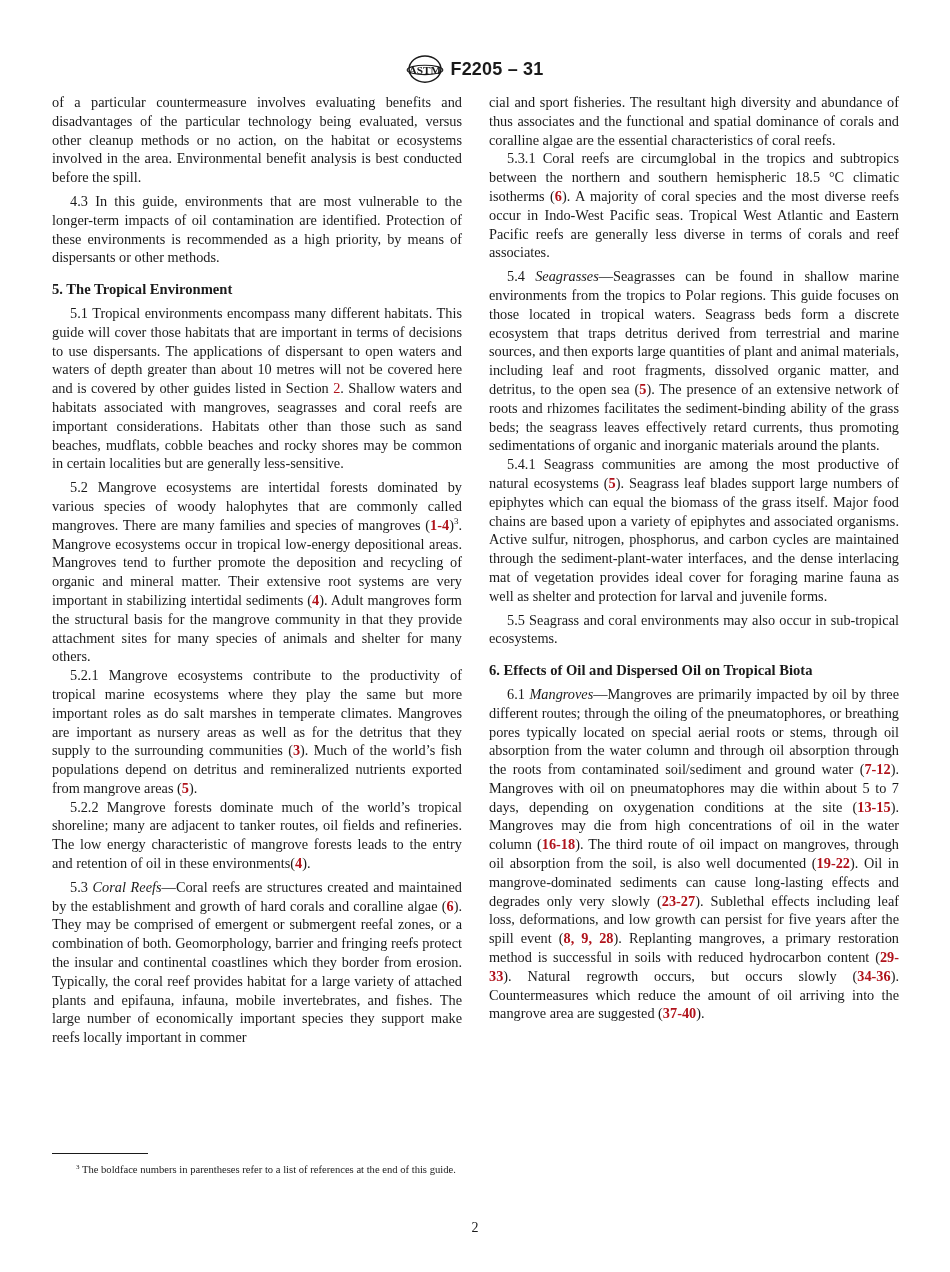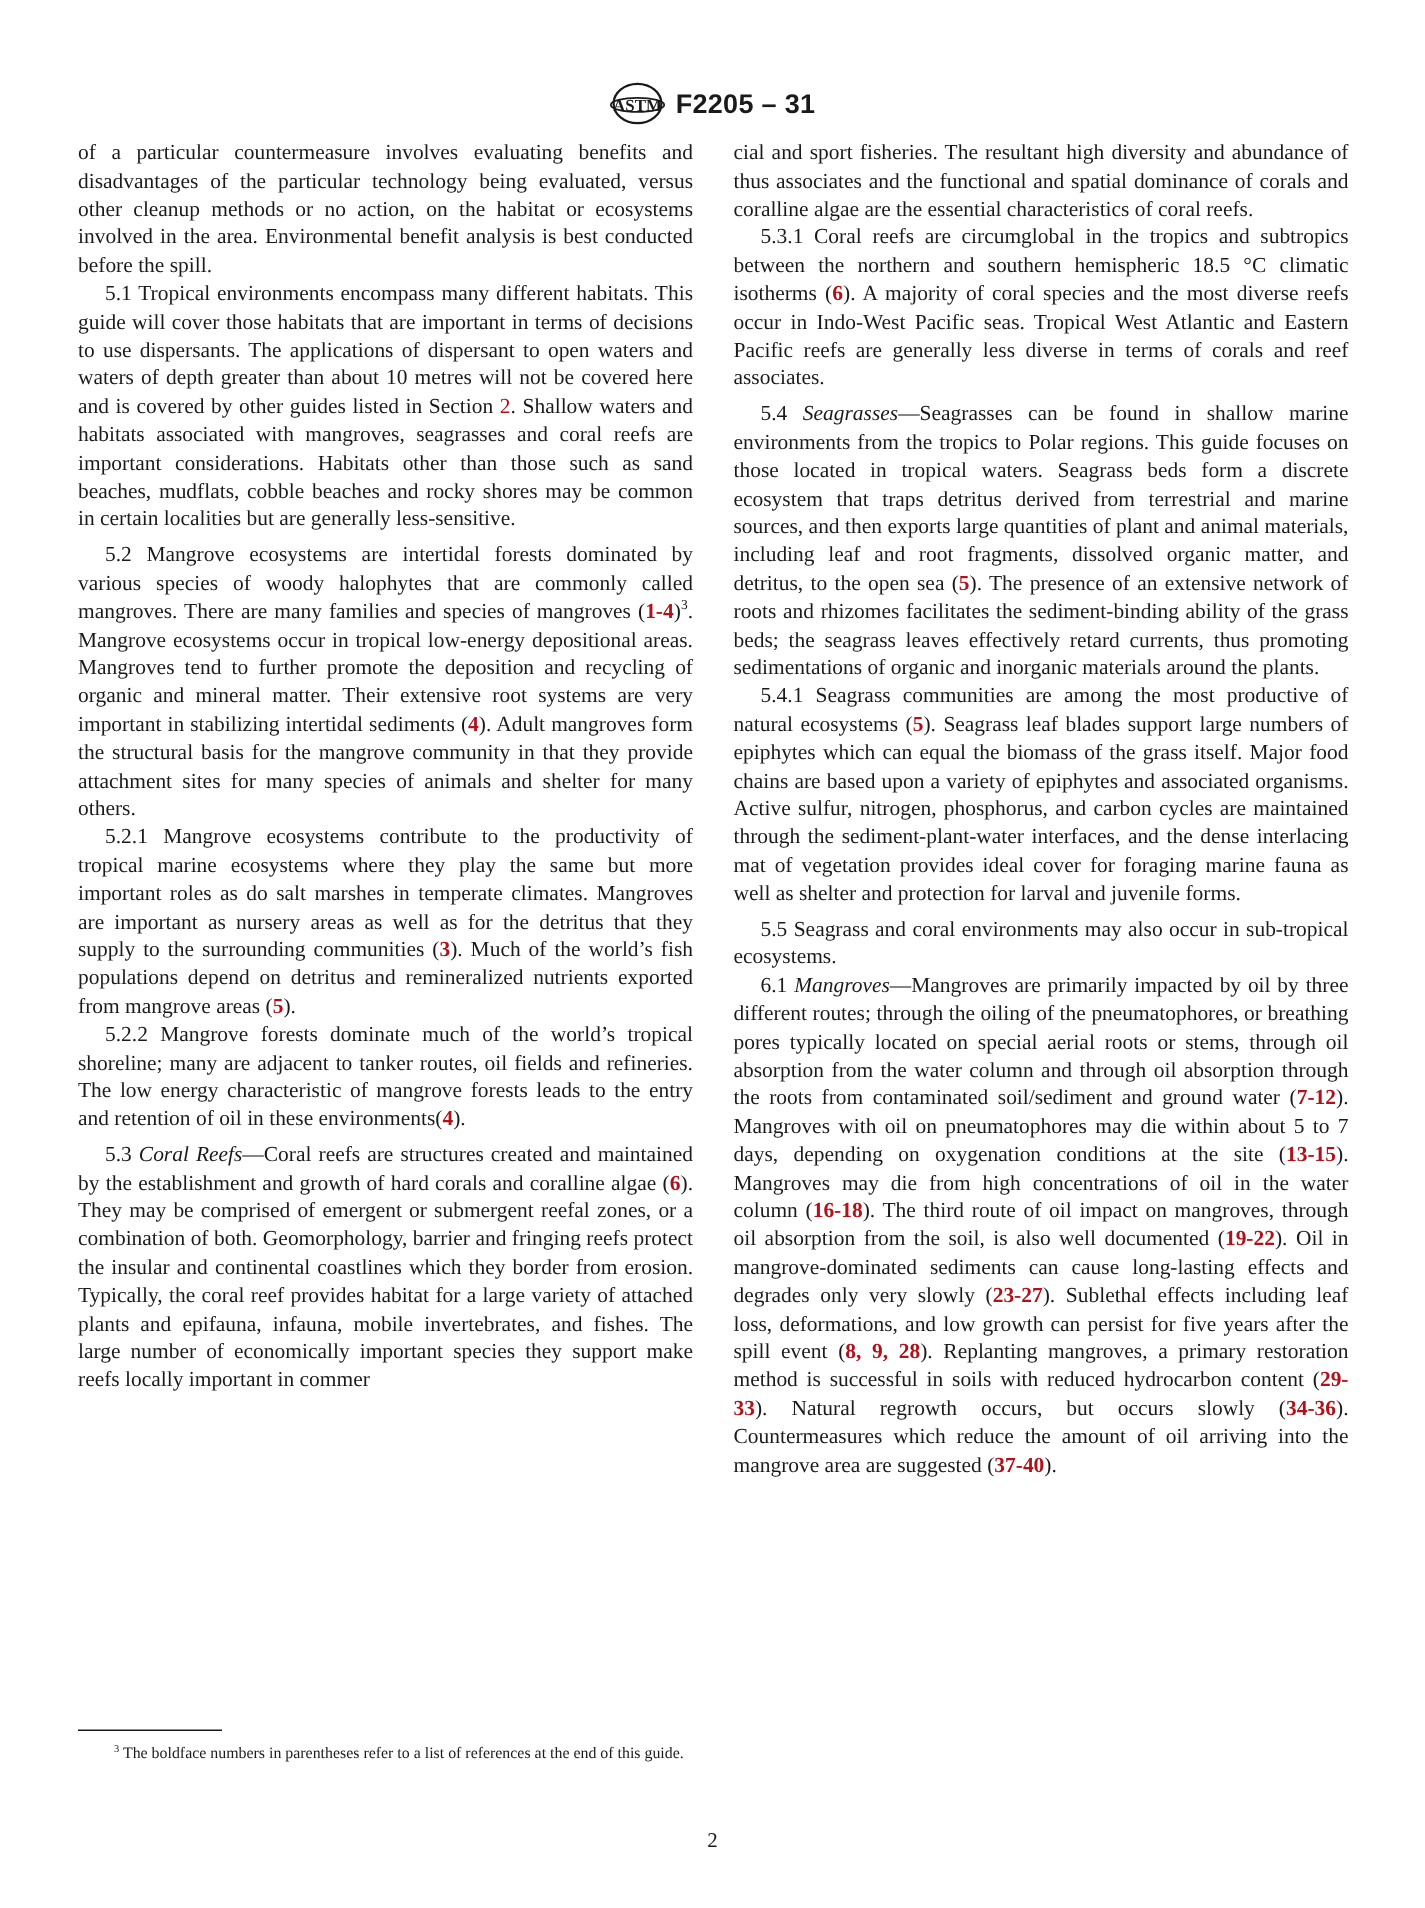--- a/index.html
+++ b/index.html
@@ -29,32 +29,35 @@
   <svg class="logo" viewBox="0 0 40 32">
     <ellipse cx="20" cy="16" rx="17" ry="14" fill="none" stroke="#1a1a1a" stroke-width="1.6"></ellipse>
     <ellipse cx="20" cy="17" rx="19" ry="5" fill="none" stroke="#1a1a1a" stroke-width="1.2"></ellipse>
     <text x="20" y="21" text-anchor="middle" font-family="Liberation Serif, serif" font-weight="bold" font-size="12" fill="#1a1a1a">ASTM</text>
   </svg>
   <span class="doc-id">F2205 – 31</span>
 </div>
 
 <div class="col col-left">
   <p class="p" style="text-indent:0">of a particular countermeasure involves evaluating benefits and disadvantages of the particular technology being evaluated, versus other cleanup methods or no action, on the habitat or ecosystems involved in the area. Environmental benefit analy­sis is best conducted before the spill.</p>
+  <p class="p gap">4.3 In this guide, environments that are most vulnerable to the longer-term impacts of oil contamination are identified. Protection of these environments is recommended as a high priority, by means of dispersants or other methods.</p>
+  <h2 class="sec" style="margin-top:13px">5. The Tropical Environment</h2>
   <p class="p"><span>5.1 Tropical environments encompass many different habi­tats. This guide will cover those habitats that are important in terms of decisions to use dispersants. The applications of dispersant to open waters and waters of depth greater than about 10 metres will not be covered here and is covered by other guides listed in Section </span><span class="xref">2</span><span>. Shallow waters and habitats associated with mangroves, seagrasses and coral reefs are important considerations. Habitats other than those such as sand beaches, mudflats, cobble beaches and rocky shores may be common in certain localities but are generally less-sensitive.</span></p>
   <p class="p gap"><span>5.2 Mangrove ecosystems are intertidal forests dominated by various species of woody halophytes that are commonly called mangroves. There are many families and species of mangroves (</span><span class="ref">1-4</span><span>)</span><sup>3</sup><span>. Mangrove ecosystems occur in tropical low-energy depositional areas. Mangroves tend to further promote the deposition and recycling of organic and mineral matter. Their extensive root systems are very important in stabilizing intertidal sediments (</span><span class="ref">4</span><span>). Adult mangroves form the structural basis for the mangrove community in that they provide attachment sites for many species of animals and shelter for many others.</span></p>
   <p class="p"><span>5.2.1 Mangrove ecosystems contribute to the productivity of tropical marine ecosystems where they play the same but more important roles as do salt marshes in temperate climates. Mangroves are important as nursery areas as well as for the detritus that they supply to the surrounding communities (</span><span class="ref">3</span><span>). Much of the world’s fish populations depend on detritus and remineralized nutrients exported from mangrove areas (</span><span class="ref">5</span><span>).</span></p>
   <p class="p"><span>5.2.2 Mangrove forests dominate much of the world’s tropical shoreline; many are adjacent to tanker routes, oil fields and refineries. The low energy characteristic of mangrove forests leads to the entry and retention of oil in these environ­ments(</span><span class="ref">4</span><span>).</span></p>
   <p class="p gap"><span>5.3 </span><span class="it">Coral Reefs</span><span>—Coral reefs are structures created and maintained by the establishment and growth of hard corals and coralline algae (</span><span class="ref">6</span><span>). They may be comprised of emergent or submergent reefal zones, or a combination of both. Geomorphology, barrier and fringing reefs protect the insular and continental coastlines which they border from erosion. Typically, the coral reef provides habitat for a large variety of attached plants and epifauna, infauna, mobile invertebrates, and fishes. The large number of economically important species they support make reefs locally important in commer­</span></p>
 </div>
 
 <div class="footrule"></div>
 <div class="footnote"><sup>3</sup><span> The boldface numbers in parentheses refer to a list of references at the end of this guide.</span></div>
 
 <div class="col col-right">
   <p class="p" style="text-indent:0">cial and sport fisheries. The resultant high diversity and abundance of thus associates and the functional and spatial dominance of corals and coralline algae are the essential characteristics of coral reefs.</p>
   <p class="p"><span>5.3.1 Coral reefs are circumglobal in the tropics and sub­tropics between the northern and southern hemispheric 18.5 °C climatic isotherms (</span><span class="ref">6</span><span>). A majority of coral species and the most diverse reefs occur in Indo-West Pacific seas. Tropical West Atlantic and Eastern Pacific reefs are generally less diverse in terms of corals and reef associates.</span></p>
   <p class="p gap"><span>5.4 </span><span class="it">Seagrasses</span><span>—Seagrasses can be found in shallow marine environments from the tropics to Polar regions. This guide focuses on those located in tropical waters. Seagrass beds form a discrete ecosystem that traps detritus derived from terrestrial and marine sources, and then exports large quantities of plant and animal materials, including leaf and root fragments, dissolved organic matter, and detritus, to the open sea (</span><span class="ref">5</span><span>). The presence of an extensive network of roots and rhizomes facilitates the sediment-binding ability of the grass beds; the seagrass leaves effectively retard currents, thus promoting sedimentations of organic and inorganic materials around the plants.</span></p>
   <p class="p"><span>5.4.1 Seagrass communities are among the most productive of natural ecosystems (</span><span class="ref">5</span><span>). Seagrass leaf blades support large numbers of epiphytes which can equal the biomass of the grass itself. Major food chains are based upon a variety of epiphytes and associated organisms. Active sulfur, nitrogen, phosphorus, and carbon cycles are maintained through the sediment-plant-water interfaces, and the dense interlacing mat of vegetation provides ideal cover for foraging marine fauna as well as shelter and protection for larval and juvenile forms.</span></p>
   <p class="p gap">5.5 Seagrass and coral environments may also occur in sub-tropical ecosystems.</p>
+  <h2 class="sec" style="margin-top:13px">6. Effects of Oil and Dispersed Oil on Tropical Biota</h2>
   <p class="p"><span>6.1 </span><span class="it">Mangroves</span><span>—Mangroves are primarily impacted by oil by three different routes; through the oiling of the pneumatophores, or breathing pores typically located on spe­cial aerial roots or stems, through oil absorption from the water column and through oil absorption through the roots from contaminated soil/sediment and ground water (</span><span class="ref">7-12</span><span>). Man­groves with oil on pneumatophores may die within about 5 to 7 days, depending on oxygenation conditions at the site (</span><span class="ref">13-15</span><span>). Mangroves may die from high concentrations of oil in the water column (</span><span class="ref">16-18</span><span>). The third route of oil impact on mangroves, through oil absorption from the soil, is also well documented (</span><span class="ref">19-22</span><span>). Oil in mangrove-dominated sediments can cause long-lasting effects and degrades only very slowly (</span><span class="ref">23-27</span><span>). Sublethal effects including leaf loss, deformations, and low growth can persist for five years after the spill event (</span><span class="ref">8</span><span class="ref">, </span><span class="ref">9</span><span class="ref">, </span><span class="ref">28</span><span>). Replanting mangroves, a primary restoration method is successful in soils with reduced hydrocarbon content (</span><span class="ref">29-33</span><span>). Natural regrowth occurs, but occurs slowly (</span><span class="ref">34-36</span><span>). Countermeasures which reduce the amount of oil arriving into the mangrove area are suggested (</span><span class="ref">37-40</span><span>).</span></p>
 </div>
 
 <div class="page-num">2</div>
 
 </body></html>

